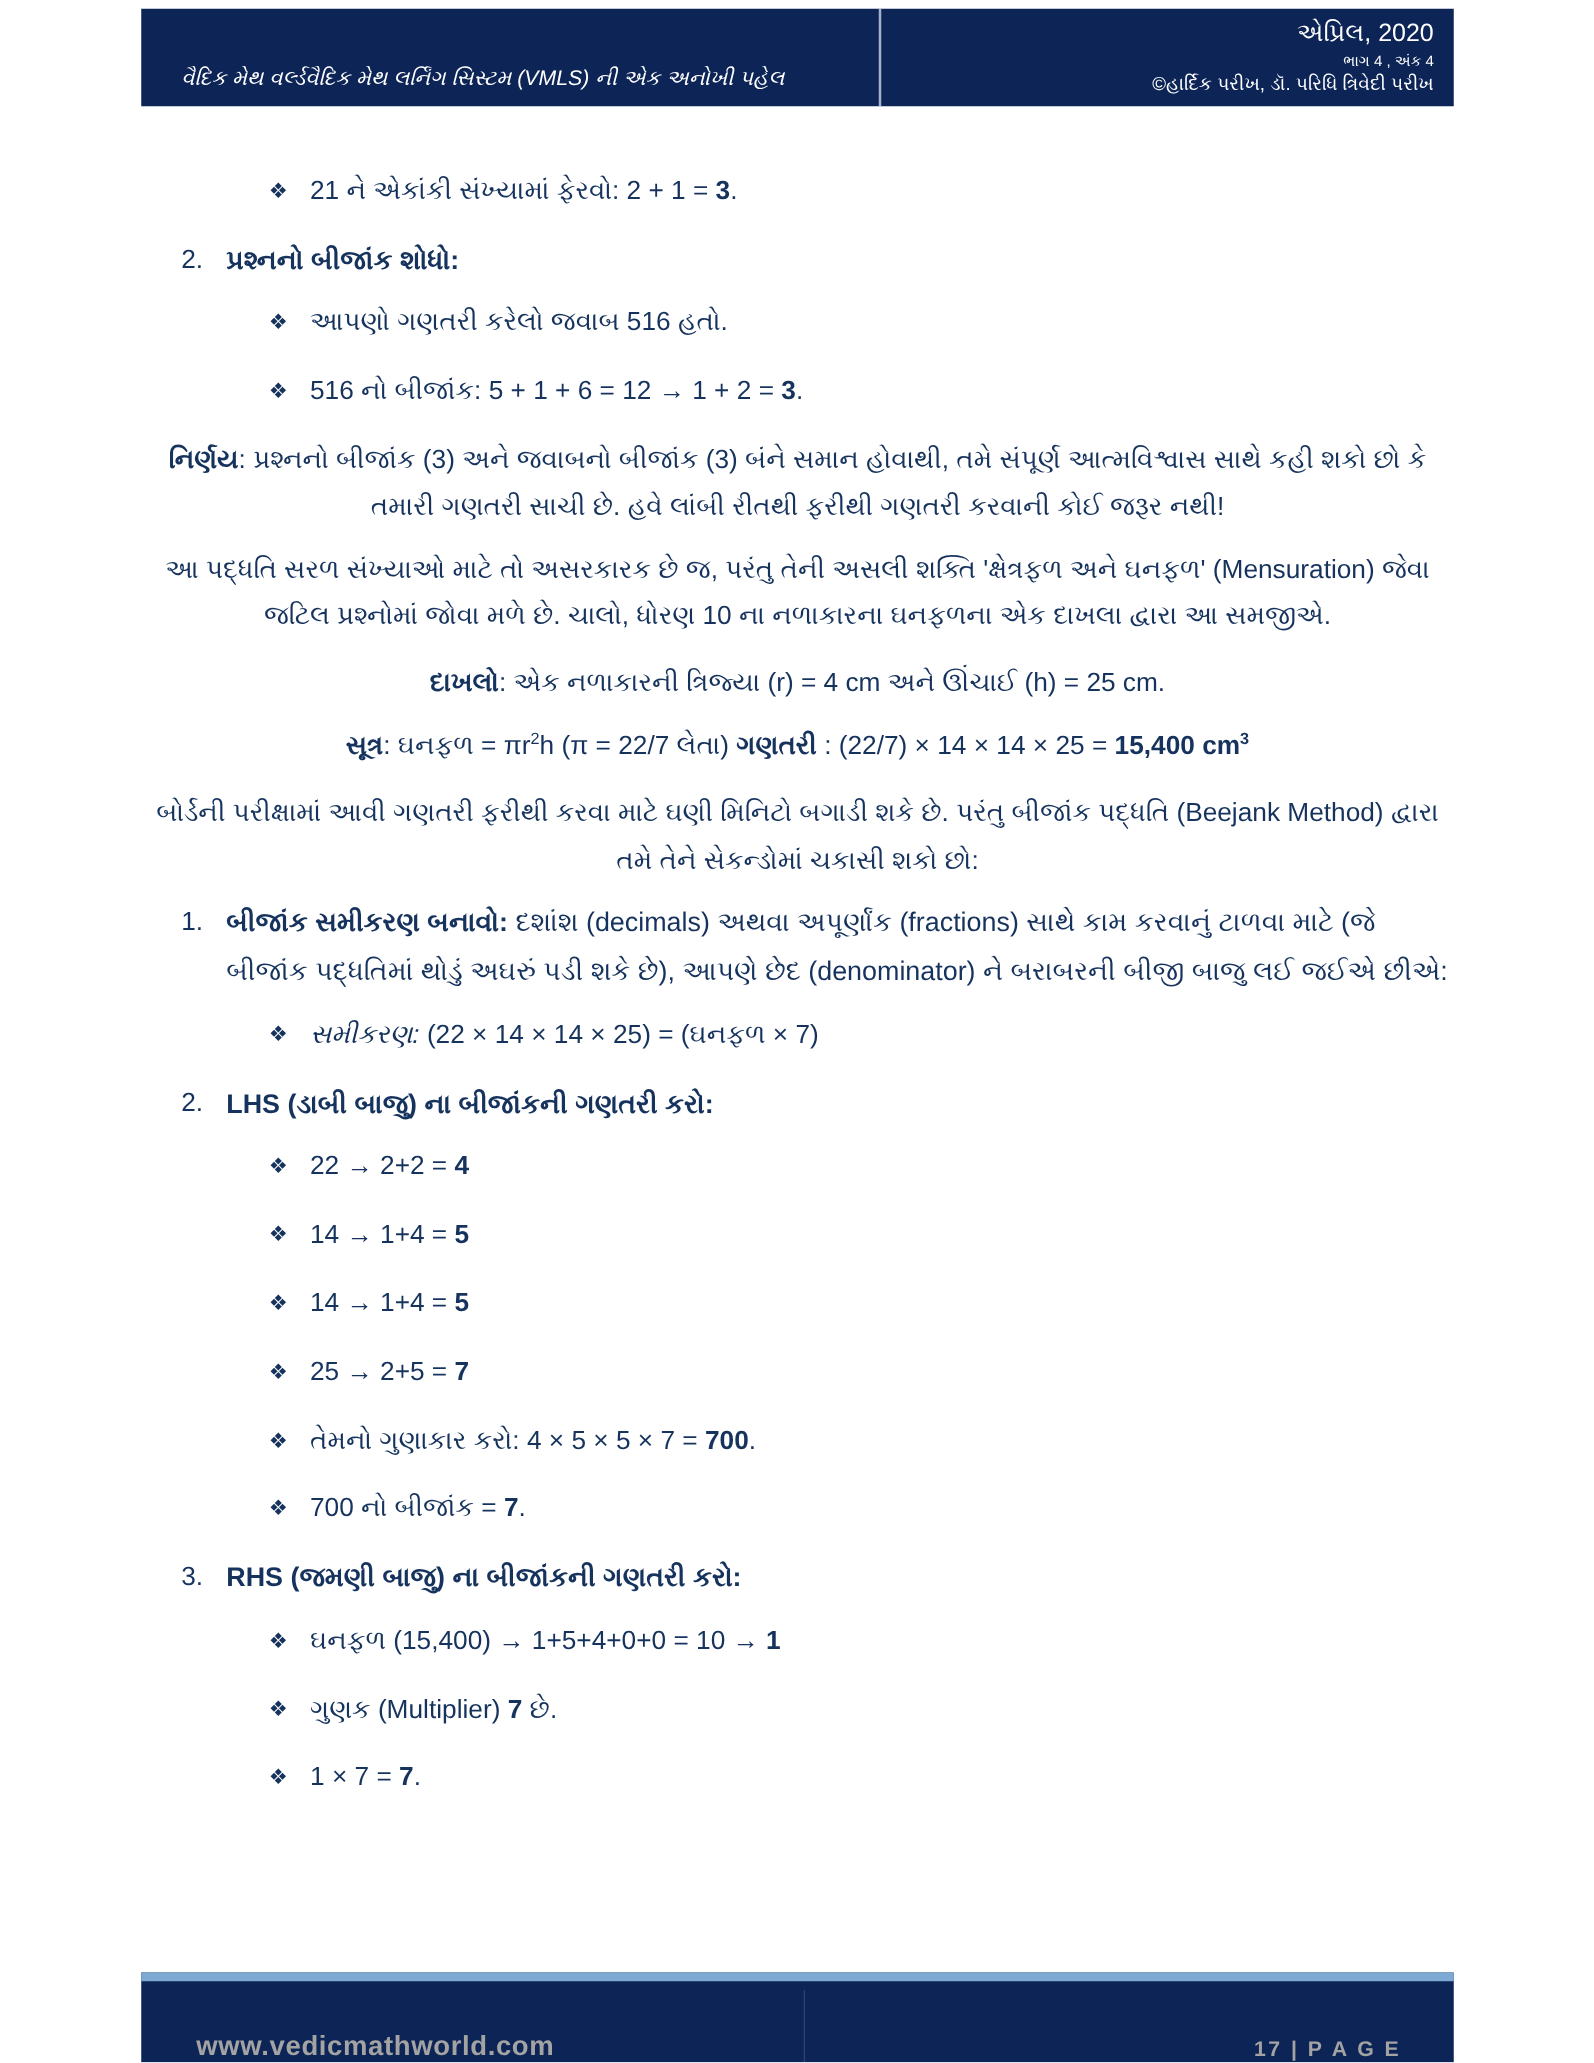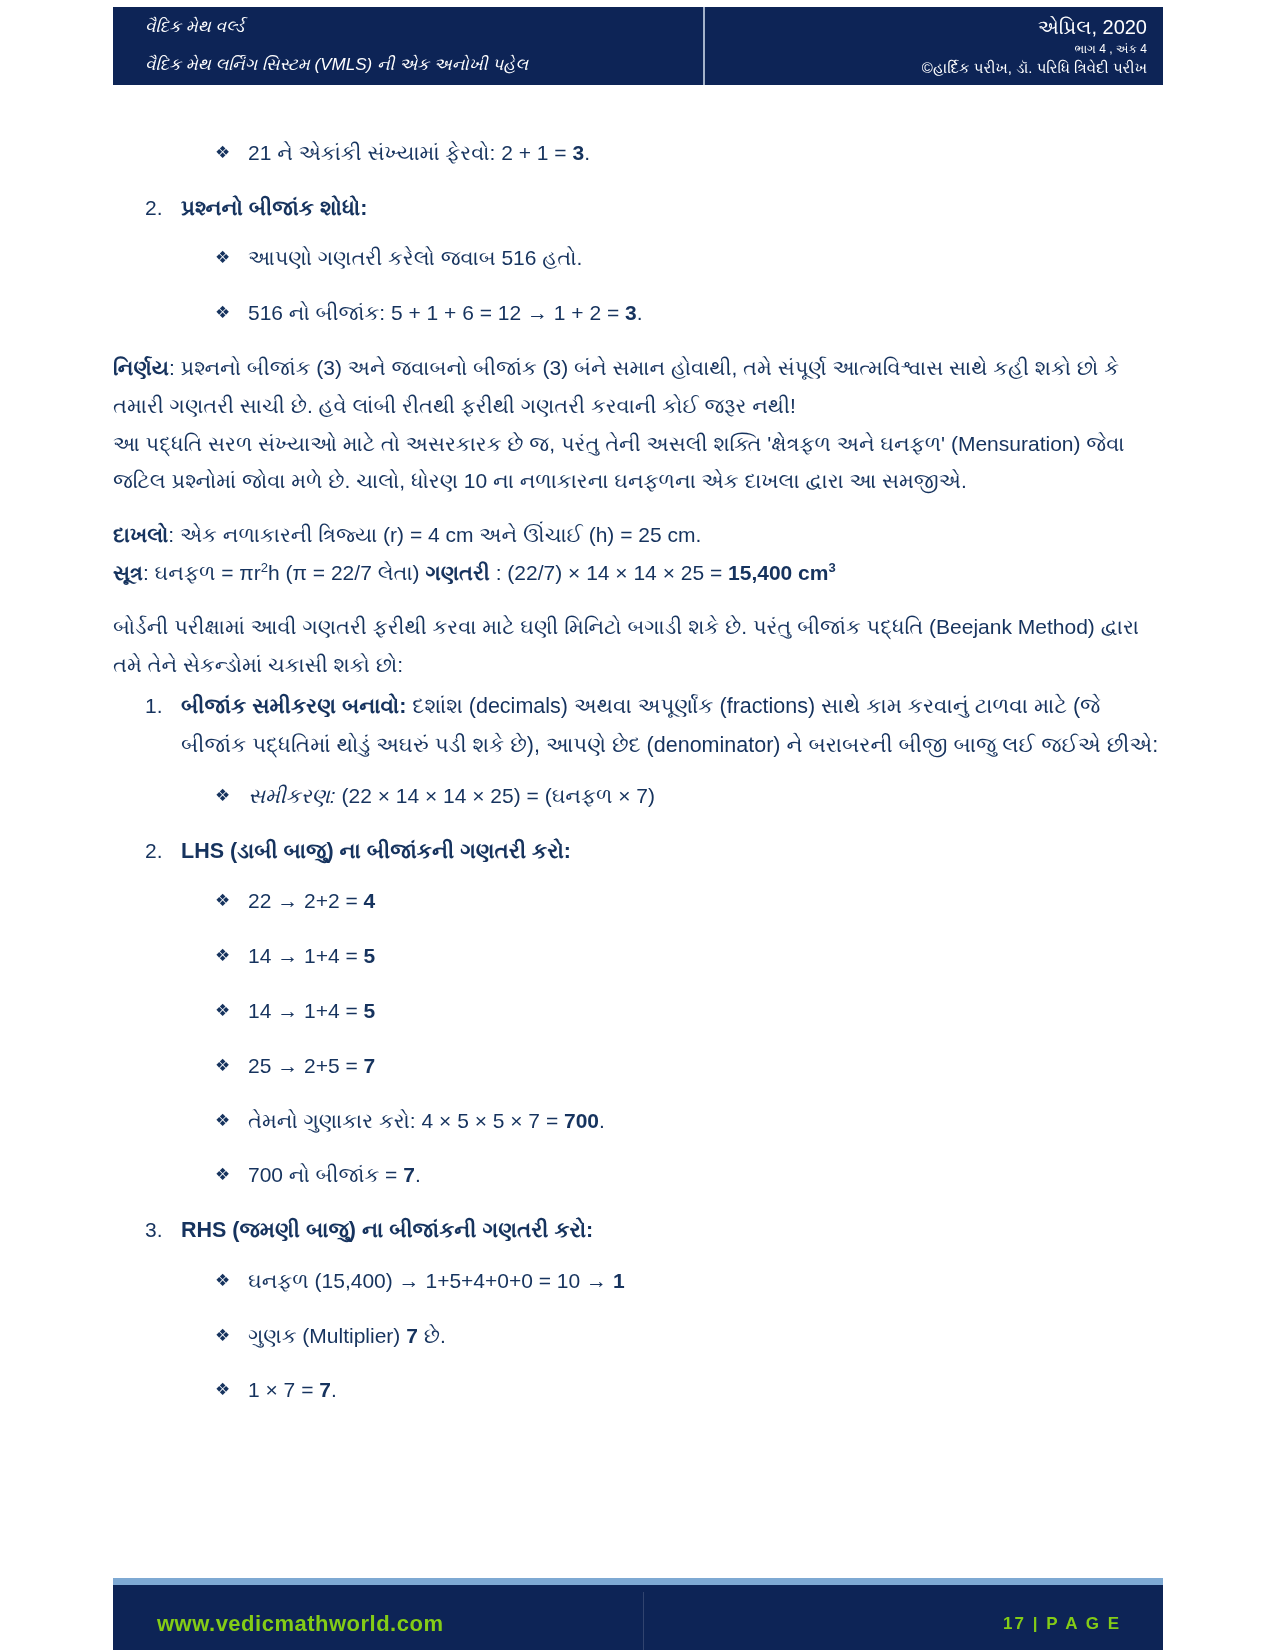--- a/index.html
+++ b/index.html
@@ -1,47 +1,47 @@
 <!DOCTYPE html>
 <html style="--navy: #0D2456; --text: #16335E; --footer-border: #7EA9D3;"><head>
 <meta charset="utf-8">
 <style>
   html,body{margin:0;padding:0;background:#ffffff;}
   body{width:1275px;height:1650px;font-family:"Liberation Sans","DejaVu Sans",sans-serif;}
   .page{position:relative;width:1275px;height:1650px;overflow:hidden;background:#fff;color:var(--text,#16335E);}
 
   
   .hdr{position:absolute;left:113px;top:7px;width:1050px;height:78px;background:var(--navy,#0D2456);color:#fff;display:flex;box-sizing:border-box;}
-  .hdr-left{width:56.2%;box-sizing:border-box;padding:10px 10px 10px 32px;display:flex;flex-direction:column;justify-content:space-between;font-style:italic;}
+  .hdr-left{width:56.2%;box-sizing:border-box;padding:10px 10px 10px 32px;display:flex;justify-content:flex-start;font-style:italic;margin-top:36px;}
   .hdr-left .l1{font-size:17px;margin-bottom:6px;}
   .hdr-left .l2{font-size:17px;}
   .hdr-divider{width:2px;background:rgba(214,226,240,0.75);}
   .hdr-right{flex:1;box-sizing:border-box;padding:6px 16px 6px 10px;display:flex;flex-direction:column;justify-content:center;text-align:right;}
   .hdr-right .r1{font-size:20px;margin-bottom:3px;}
   .hdr-right .r2{font-size:12px;margin-bottom:3px;}
   .hdr-right .r3{font-size:15px;}
 
   
   .doc{position:absolute;left:113px;top:84px;width:1050px;box-sizing:border-box;padding-top:50px;font-size:21px;line-height:1.8;color:var(--text,#16335E);}
   .blk{margin:0;}
-  .para{margin:0;}
+  .para{margin:12px;text-align:center;}
   .sp{margin-top:16px;}
   .heading{font-weight:700;margin-top:24px;font-size:21.5px;}
   .num{display:flex;margin:4px 0 12px 32px;}
   .num .n{flex:none;width:36px;font-size:21px;}
   .num .txt{flex:1;font-size:21.5px;}
   .bullet{display:flex;margin:0 0 17px 102px;}
   .bullet .mark{flex:none;width:33px;font-size:17px;padding-top:4px;}
   .txt .b{font-weight:700;}
   .txt .i{font-style:italic;}
   .txt sup{font-size:0.62em;font-weight:inherit;}
   .txt sup.b{font-weight:700;}
 
   
-  .ftr{position:absolute;left:113px;top:1578px;width:1050px;height:72px;box-sizing:border-box;background:var(--navy,#0D2456);border-top:7px solid var(--footer-border,#7EA9D3);color:#84cc16;display:flex;align-items:center;justify-content:space-between;padding:12px 42px 0 44px;}
+  .ftr{position:absolute;left:113px;top:1578px;width:1050px;height:72px;box-sizing:border-box;background:var(--navy,#0D2456);border-top:7px solid var(--footer-border,#7EA9D3);color:#a3a3a3;display:flex;align-items:flex-end;justify-content:space-between;padding:12px 42px 0 44px;}
   .ftr-divider{position:absolute;left:50.5%;top:7px;bottom:0;width:1px;background:rgba(255,255,255,0.15);}
   .site{font-weight:700;font-size:22px;letter-spacing:0.5px;}
   .pageno{font-weight:700;font-size:17px;letter-spacing:2px;}
 </style>
 </head>
 <body>
 
 <div class="page">
 
   <header class="hdr">

